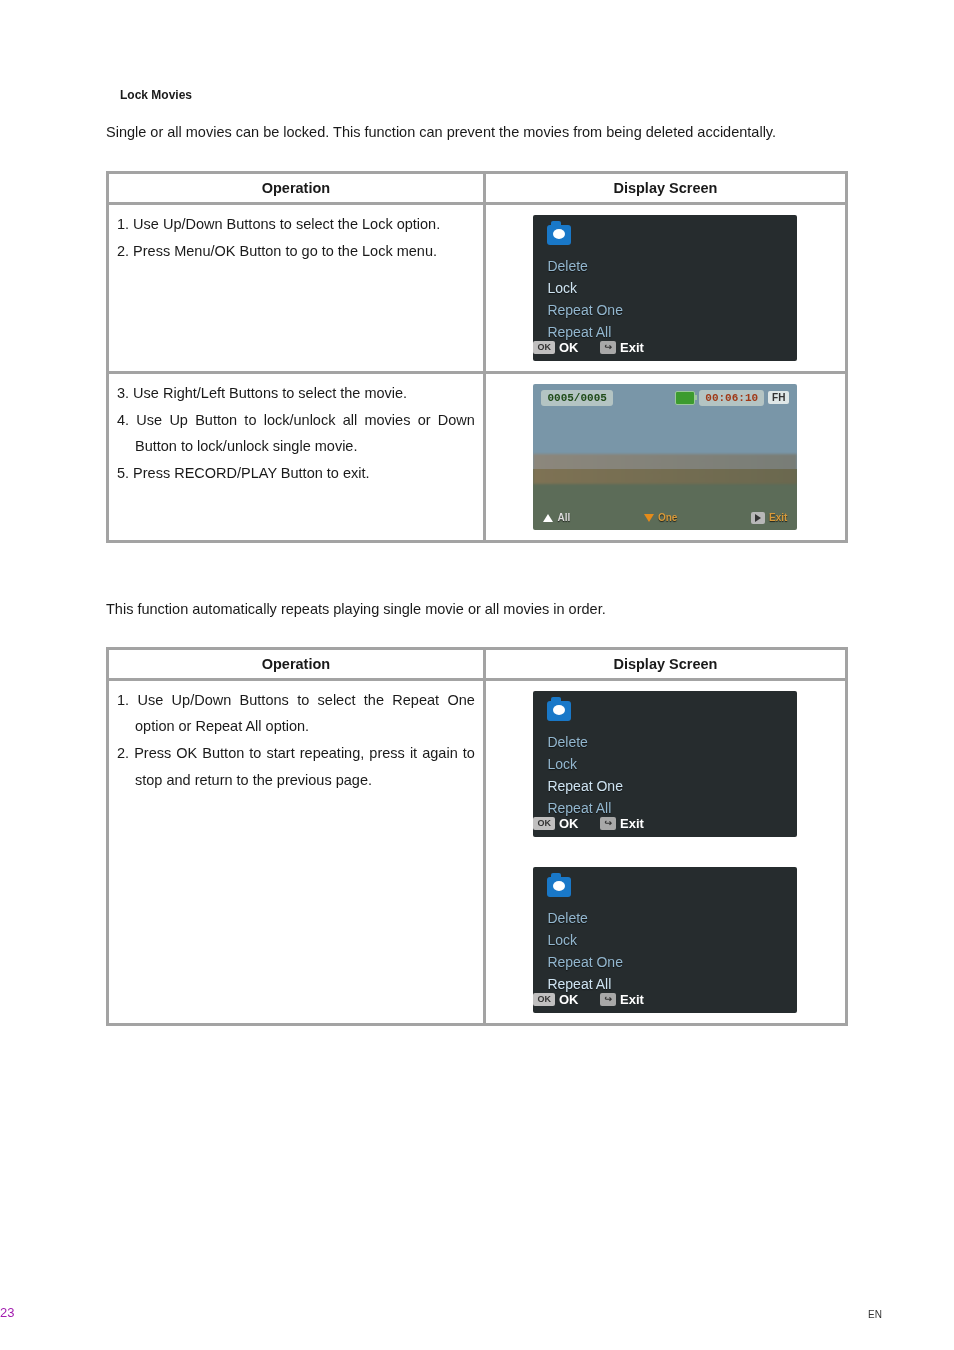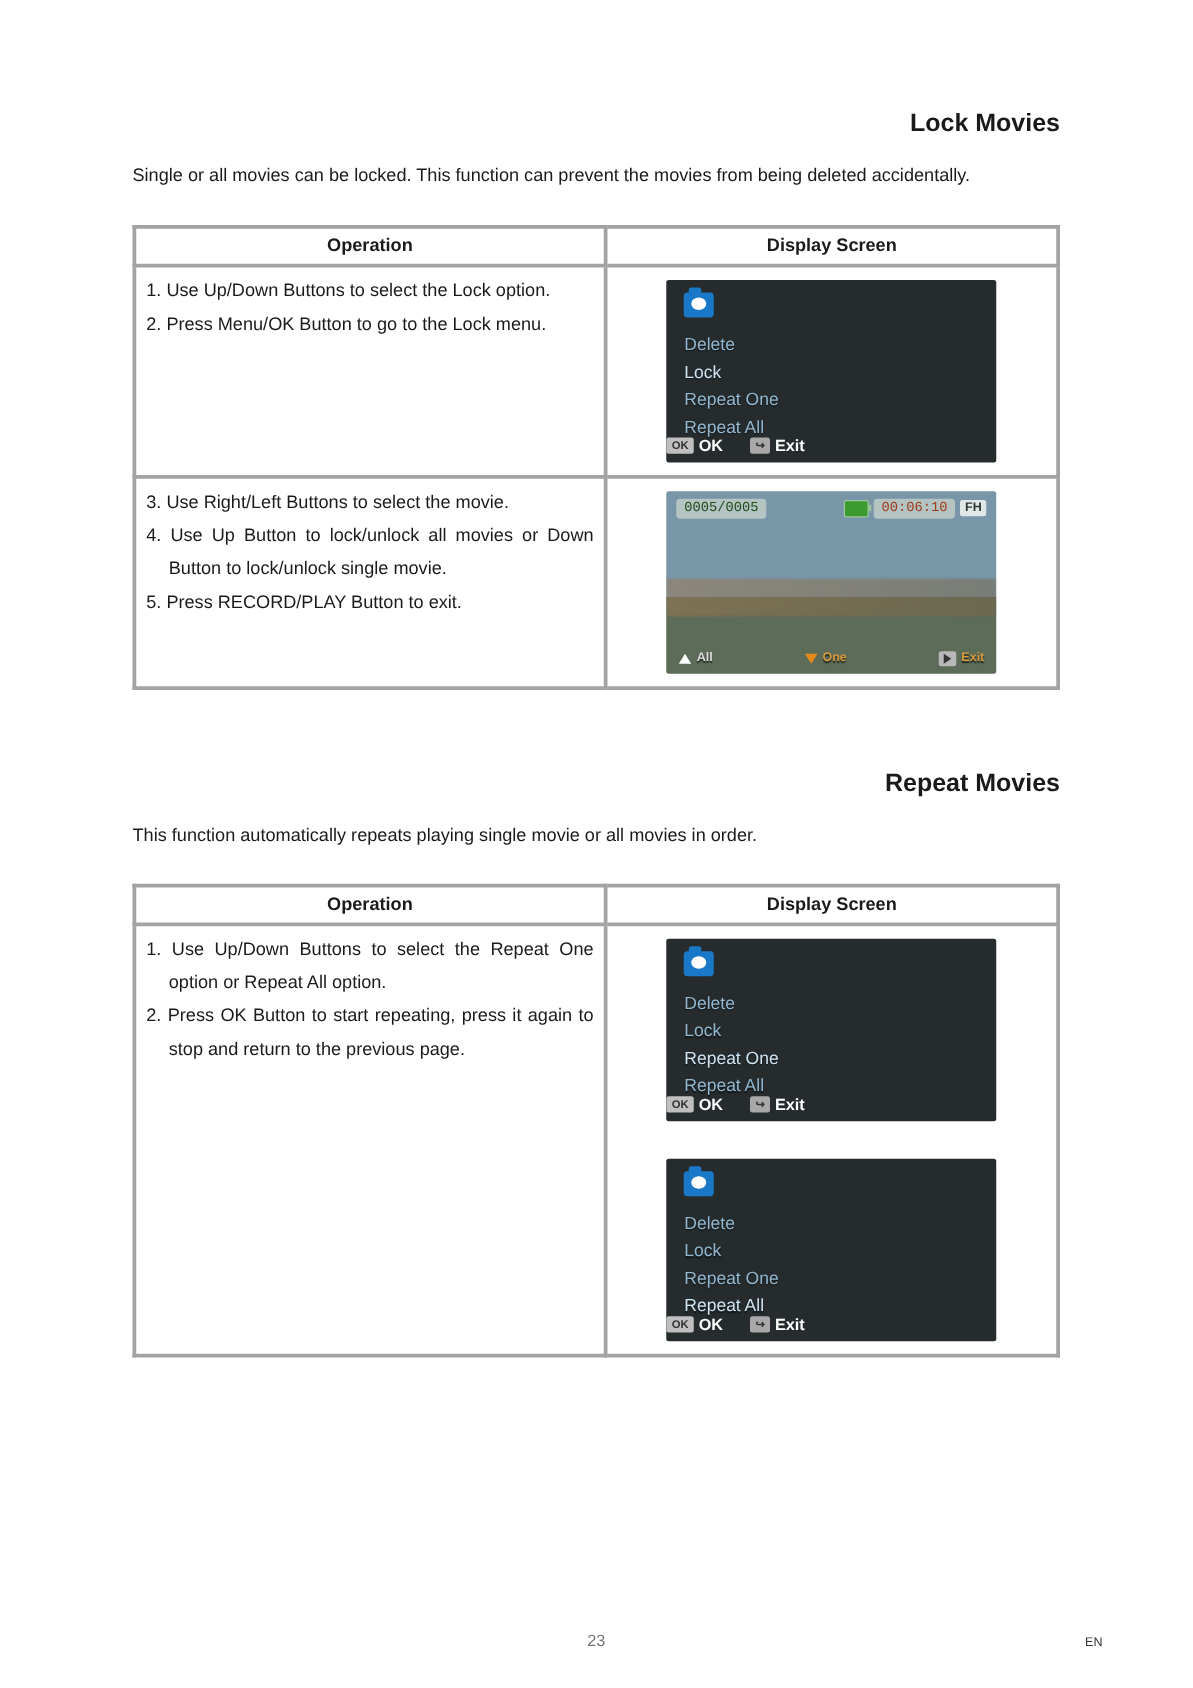--- a/index.html
+++ b/index.html
@@ -11,24 +11,24 @@
   }
   .page {
     width: 954px;
     min-height: 1350px;
     box-sizing: border-box;
     padding: 78px 106px 40px 106px;
     position: relative;
     text-align: justify;
   }
   h2.section-heading {
-    font-size: 20px;
+    font-size: 12px;
     font-weight: bold;
     margin: 10px 0 18px 14px;
-    text-align: right;
+    text-align: left;
   }
   p.intro {
     font-size: 14.5px;
     line-height: 1.7;
     margin: 0 0 26px 0;
   }
   table.op-table {
     border-collapse: collapse;
     width: 100%;
     table-layout: fixed;
@@ -155,21 +155,21 @@
     top: 6px;
     left: 8px; right: 8px;
     display: flex;
     justify-content: space-between;
     align-items: center;
     gap: 6px;
   }
   .pill {
     background: rgba(190,205,200,0.85);
     color: #1f4b18;
-    font-weight: normal;
+    font-weight: bold;
     font-size: 11px;
     padding: 2px 6px;
     border-radius: 3px;
     font-family: "Courier New", monospace;
   }
   .battery-icon {
     width: 18px;
     height: 12px;
     background: #3c9b2f;
     border: 1px solid #9cc89c;
@@ -236,23 +236,22 @@
     background: linear-gradient(90deg, rgba(160,120,80,.5), rgba(120,100,70,.5));
     filter: blur(1px);
   }
 
   .section-gap { height: 54px; }
 
   .footer {
     position: absolute;
     bottom: 30px;
     left: 0; right: 0;
-    text-align: center;
     font-size: 13px;
-    color: #737373;
+    color: #a21caf;
   }
   .footer-right {
     position: absolute;
     bottom: 30px;
     right: 72px;
     font-size: 10px;
     color: #333;
   }
 </style>
 </head>
@@ -332,21 +331,20 @@
             </span>
           </div>
         </div>
       </td>
     </tr>
   </tbody>
     </table>
 
   <div class="section-gap"></div>
 
-  <h2 class="section-heading">Repeat Movies</h2>
   <p class="intro" style="text-align:left;">This function automatically repeats playing single movie or all movies in order.</p>
 
   <table class="op-table">
     <colgroup>
         <col class="col-op">
         <col class="col-ds">
       </colgroup>
     <tbody>
         <tr>
       <th>Operation</th>

